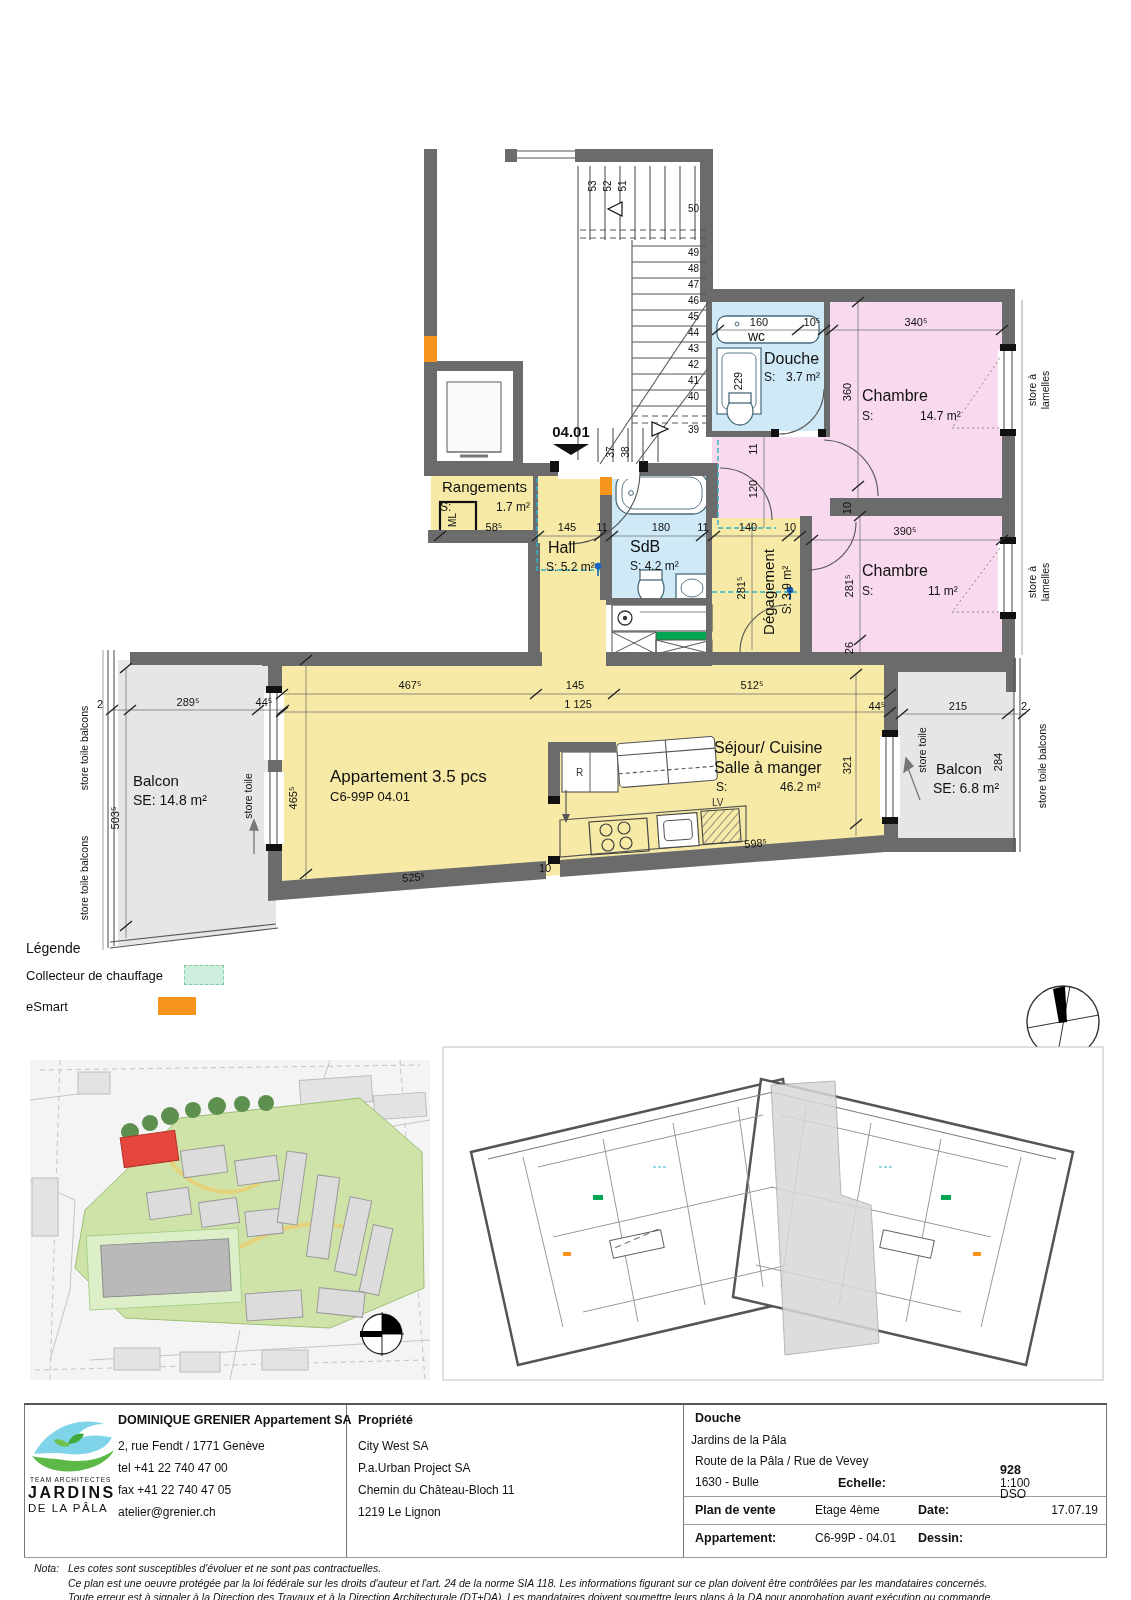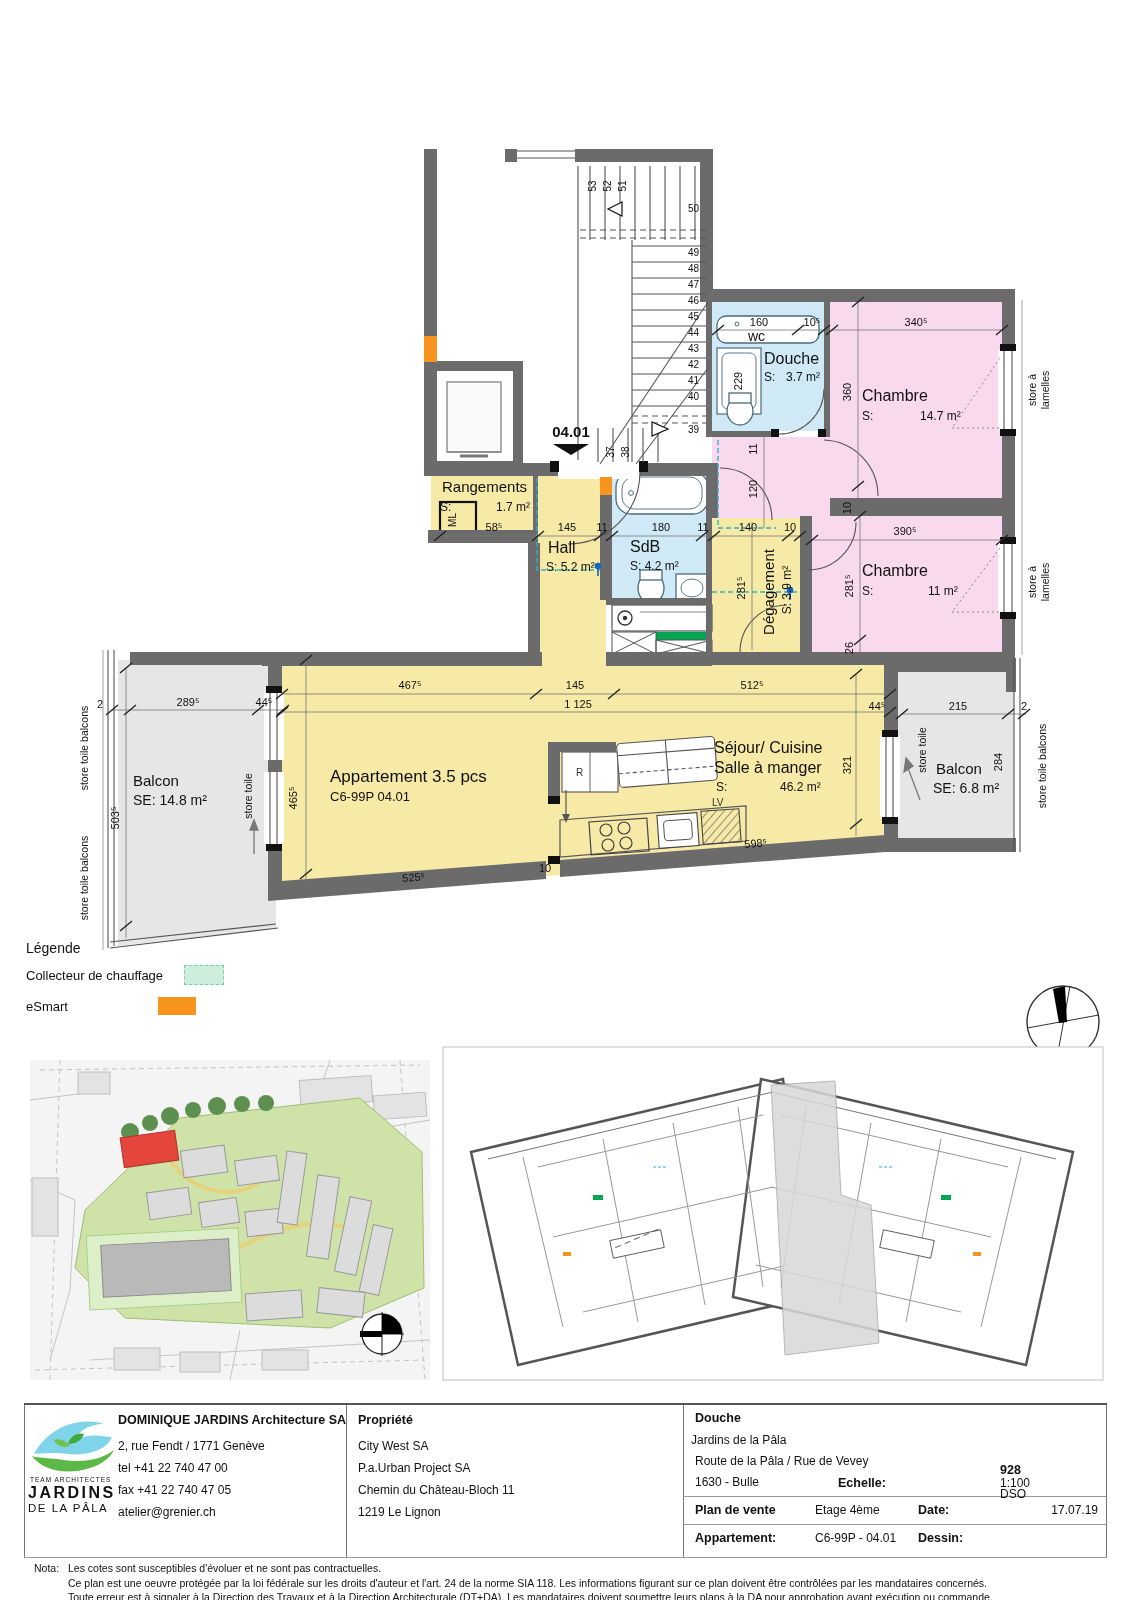--- a/index.html
+++ b/index.html
@@ -15,21 +15,21 @@
   .wall{fill:#6b6b6b;}
   .thin{stroke:#555;stroke-width:1.1;fill:none;}
   .dimline{stroke:#777;stroke-width:.8;fill:none;}
   .tick{stroke:#222;stroke-width:1.4;fill:none;}
   .teal{stroke:#2fb3c9;stroke-width:1.4;fill:none;stroke-dasharray:5 3;}
   .dot{stroke:#8a8a8a;stroke-width:1;fill:none;stroke-dasharray:2 3;}
   .fix{stroke:#4a6b7c;stroke-width:1.3;fill:#ffffff;}
   .abs{position:absolute;}
   .tb{font-size:12px;line-height:1;}
   .tb-b{font-weight:bold;font-size:12.5px;}
-  .nota{font-size:10.5px;}
+  .nota{font-size:10.5px;font-style:italic;}
   .vline{position:absolute;width:1px;background:#777;}
   .hline{position:absolute;height:1px;background:#999;}
   #legend-sw-coll{width:38px;height:18px;background:#cdeedd;border:1.5px dashed #7ac9a4;}
   #legend-sw-esm{width:38px;height:18px;background:#f7941e;}
 </style>
 </head>
 <body>
 
 <div id="page">
 
@@ -489,21 +489,21 @@
     <svg class="abs" style="left:28px;top:1410px" width="88" height="106" viewBox="0 0 88 106">
       <path d="M6,44 C20,18 50,6 76,14 C60,14 50,22 46,30 C70,20 82,30 84,26 C80,40 60,46 40,44 C24,42 12,44 6,44 Z" fill="#7fd4ea"></path>
       <path d="M4,46 C14,60 38,66 62,58 C74,54 82,48 86,40 C70,52 50,52 36,50 C22,48 10,48 4,46 Z" fill="#5cb947"></path>
       <path d="M40,34 C42,26 50,22 56,24 C54,30 48,34 40,34 Z" fill="#3faa3b"></path>
       <path d="M42,36 C38,30 30,28 26,30 C28,36 36,38 42,36 Z" fill="#6fc24e"></path>
       <text x="2" y="72" font-size="6.5" fill="#3aa6a0" letter-spacing="1">TEAM ARCHITECTES</text>
       <text x="0" y="88" font-size="16" font-weight="bold" fill="#33647e" letter-spacing="2.5">JARDINS</text>
       <text x="0" y="102" font-size="11.5" fill="#6c8ea3" letter-spacing="1.5">DE LA PÂLA</text>
     </svg>
 
-    <div class="abs tb tb-b" style="left:118px;top:1414px">DOMINIQUE JARDINS Architecture SA</div>
+    <div class="abs tb tb-b" style="left:118px;top:1414px">DOMINIQUE GRENIER Appartement SA</div>
     <div class="abs tb" style="left:118px;top:1440px">2, rue Fendt / 1771 Genève</div>
     <div class="abs tb" style="left:118px;top:1462px">tel +41 22 740 47 00</div>
     <div class="abs tb" style="left:118px;top:1484px">fax +41 22 740 47 05</div>
     <div class="abs tb" style="left:118px;top:1506px">atelier@grenier.ch</div>
 
     <div class="abs tb tb-b" style="left:358px;top:1414px">Propriété</div>
     <div class="abs tb" style="left:358px;top:1440px">City West SA</div>
     <div class="abs tb" style="left:358px;top:1462px">P.a.Urban Project SA</div>
     <div class="abs tb" style="left:358px;top:1484px">Chemin du Château-Bloch 11</div>
     <div class="abs tb" style="left:358px;top:1506px">1219 Le Lignon</div>

